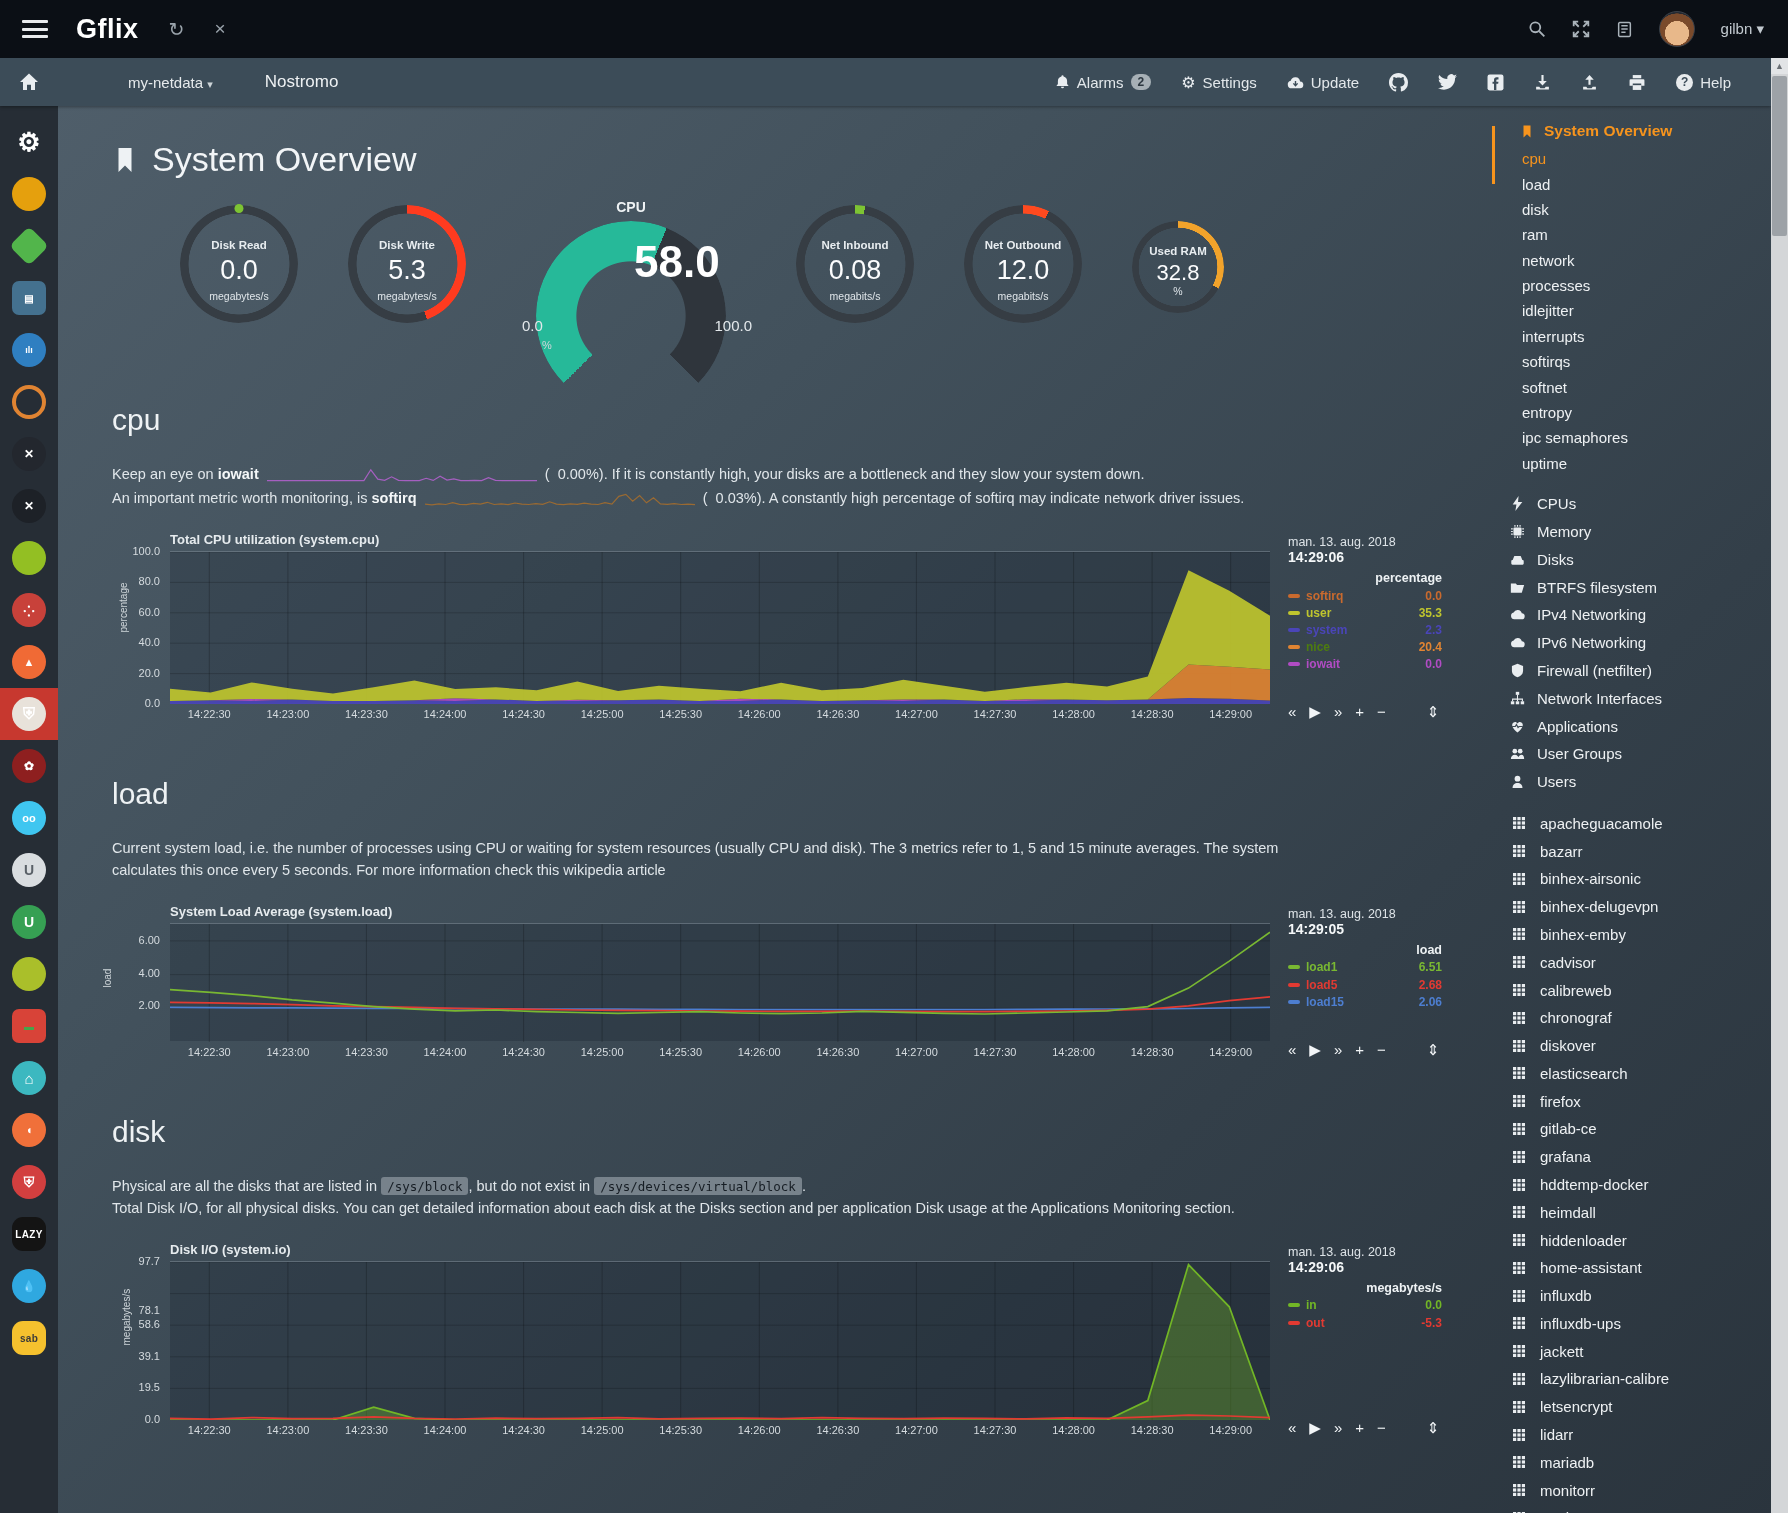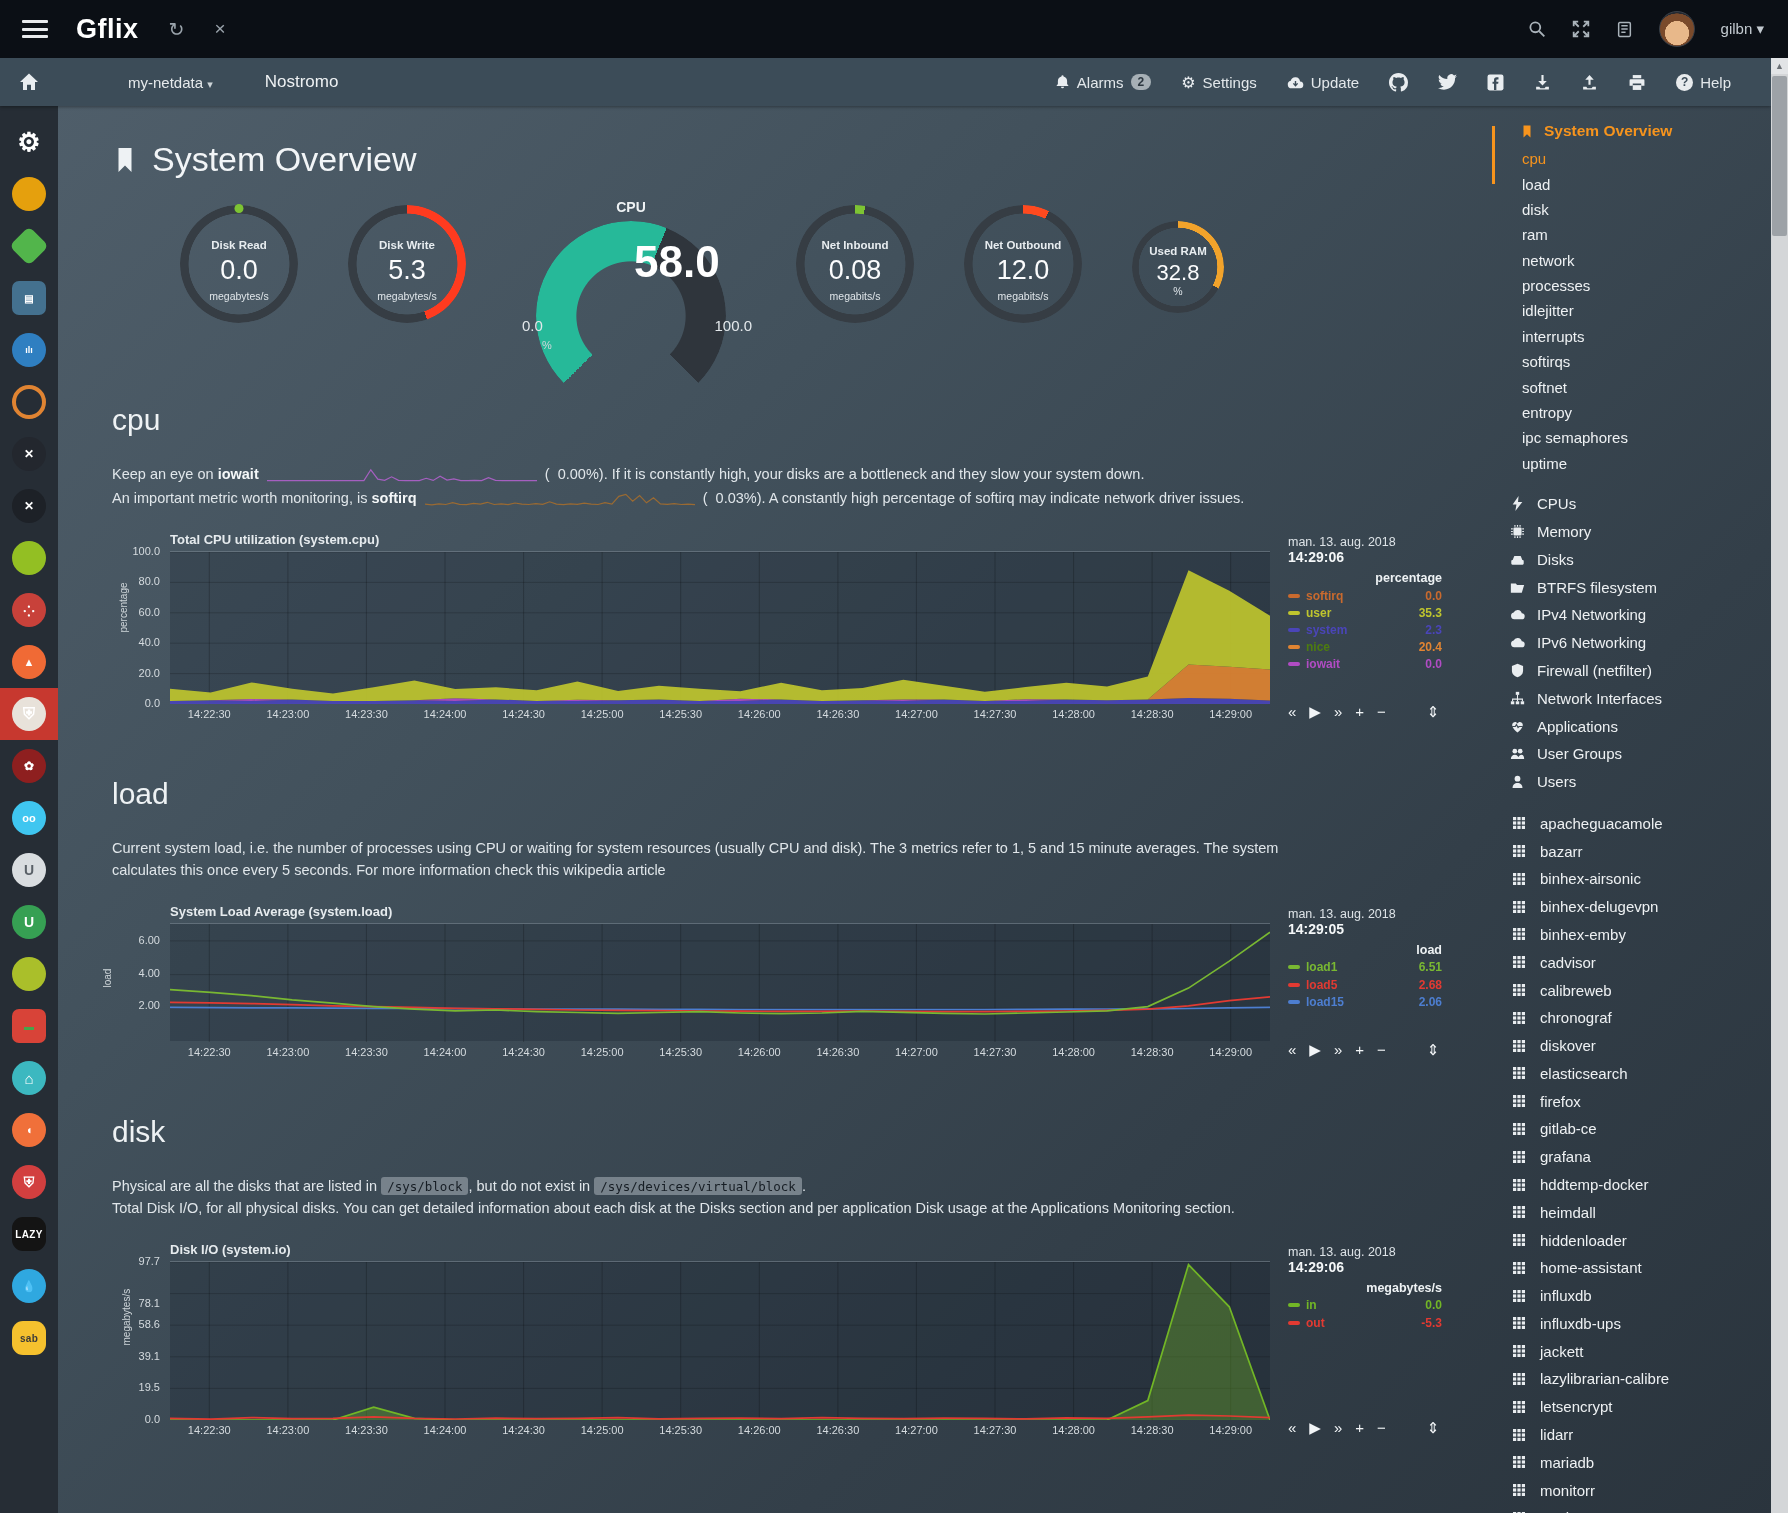--- a/index.html
+++ b/index.html
@@ -1103,21 +1103,21 @@
       <span>Physical are all the disks that are listed in </span><span class="codechip">/sys/block</span><span>, but do not exist in </span><span class="codechip">/sys/devices/virtual/block</span><span>.</span>
     </div>
     <div>Total Disk I/O, for all physical disks. You can get detailed information about each disk at the Disks section and per application Disk usage at the Applications Monitoring section.</div>
   </div>
   <div class="chart">
       <div class="chart-title">Disk I/O (system.io)</div>
       <div class="chart-body">
         <div class="ylab">megabytes/s</div>
         <div class="yaxis">
           <span class="ytick" style="top: 0px;">97.7</span>
-          <span class="ytick" style="top: 42px;">78.1</span>
+          <span class="ytick" style="top: 49px;">78.1</span>
           <span class="ytick" style="top: 63.2px;">58.6</span>
           <span class="ytick" style="top: 94.8px;">39.1</span>
           <span class="ytick" style="top: 126.4px;">19.5</span>
           <span class="ytick" style="top: 158px;">0.0</span>
         </div>
         <div class="plotwrap" style="height: 158px;">
           <svg width="1100" height="158">
             <line x1="39.3" y1="0" x2="39.3" y2="158" stroke="rgba(0,0,0,0.22)" stroke-width="1"></line>
             <line x1="117.9" y1="0" x2="117.9" y2="158" stroke="rgba(0,0,0,0.22)" stroke-width="1"></line>
             <line x1="196.4" y1="0" x2="196.4" y2="158" stroke="rgba(0,0,0,0.22)" stroke-width="1"></line>

